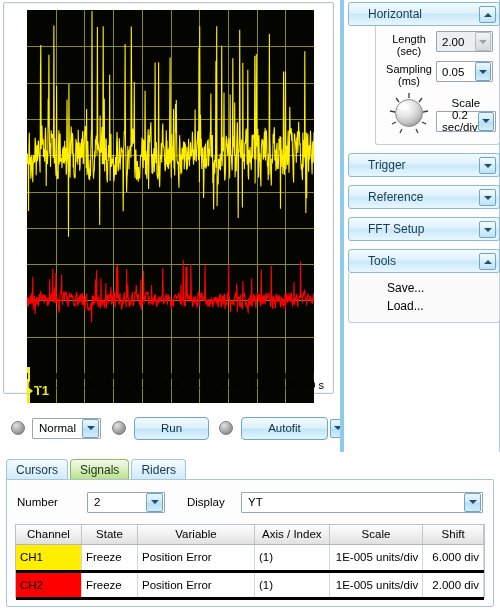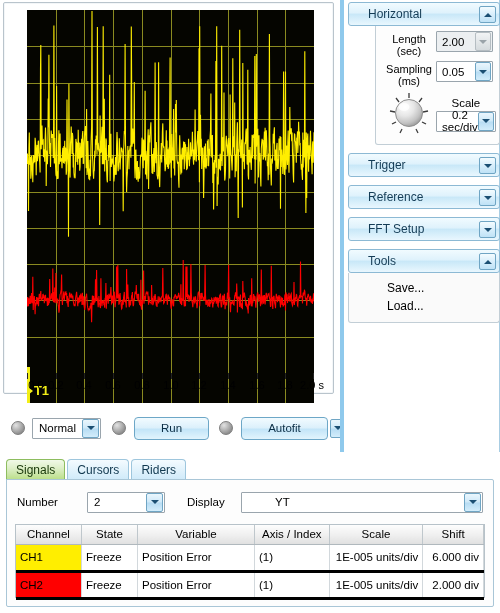--- a/index.html
+++ b/index.html
@@ -400,36 +400,36 @@
             <div class="menu-item">Load...</div>
           </div>
         </div>
 
       </div>
     </div>
   </div>
 
   <div id="bottom-area">
     <div id="tabs">
+        <div class="tab">Cursors</div>
         <div class="tab active">Signals</div>
-        <div class="tab">Cursors</div>
         <div class="tab">Riders</div>
       </div>
     <div id="tabpanel">
 
       <div id="controls-row2">
         <span class="plainlabel" style="width:62px;">Number</span>
         <div class="combo" style="width:78px; margin-left:8px;">
           <span class="ctext" style="flex:1;">2</span>
           <span class="arrowbtn">
               <i class="chev chev-down"></i>
             </span>
         </div>
         <span class="plainlabel" style="margin-left:22px; width:48px;">Display</span>
-        <div class="combo" style="flex:1; margin-left:6px;padding-left:27px;">
+        <div class="combo" style="flex:1; margin-left:6px;">
           <span class="ctext" style="flex:1;">YT</span>
           <span class="arrowbtn">
               <i class="chev chev-down"></i>
             </span>
         </div>
       </div>
 
       <div id="table-wrap">
         <table>
           <thead>

